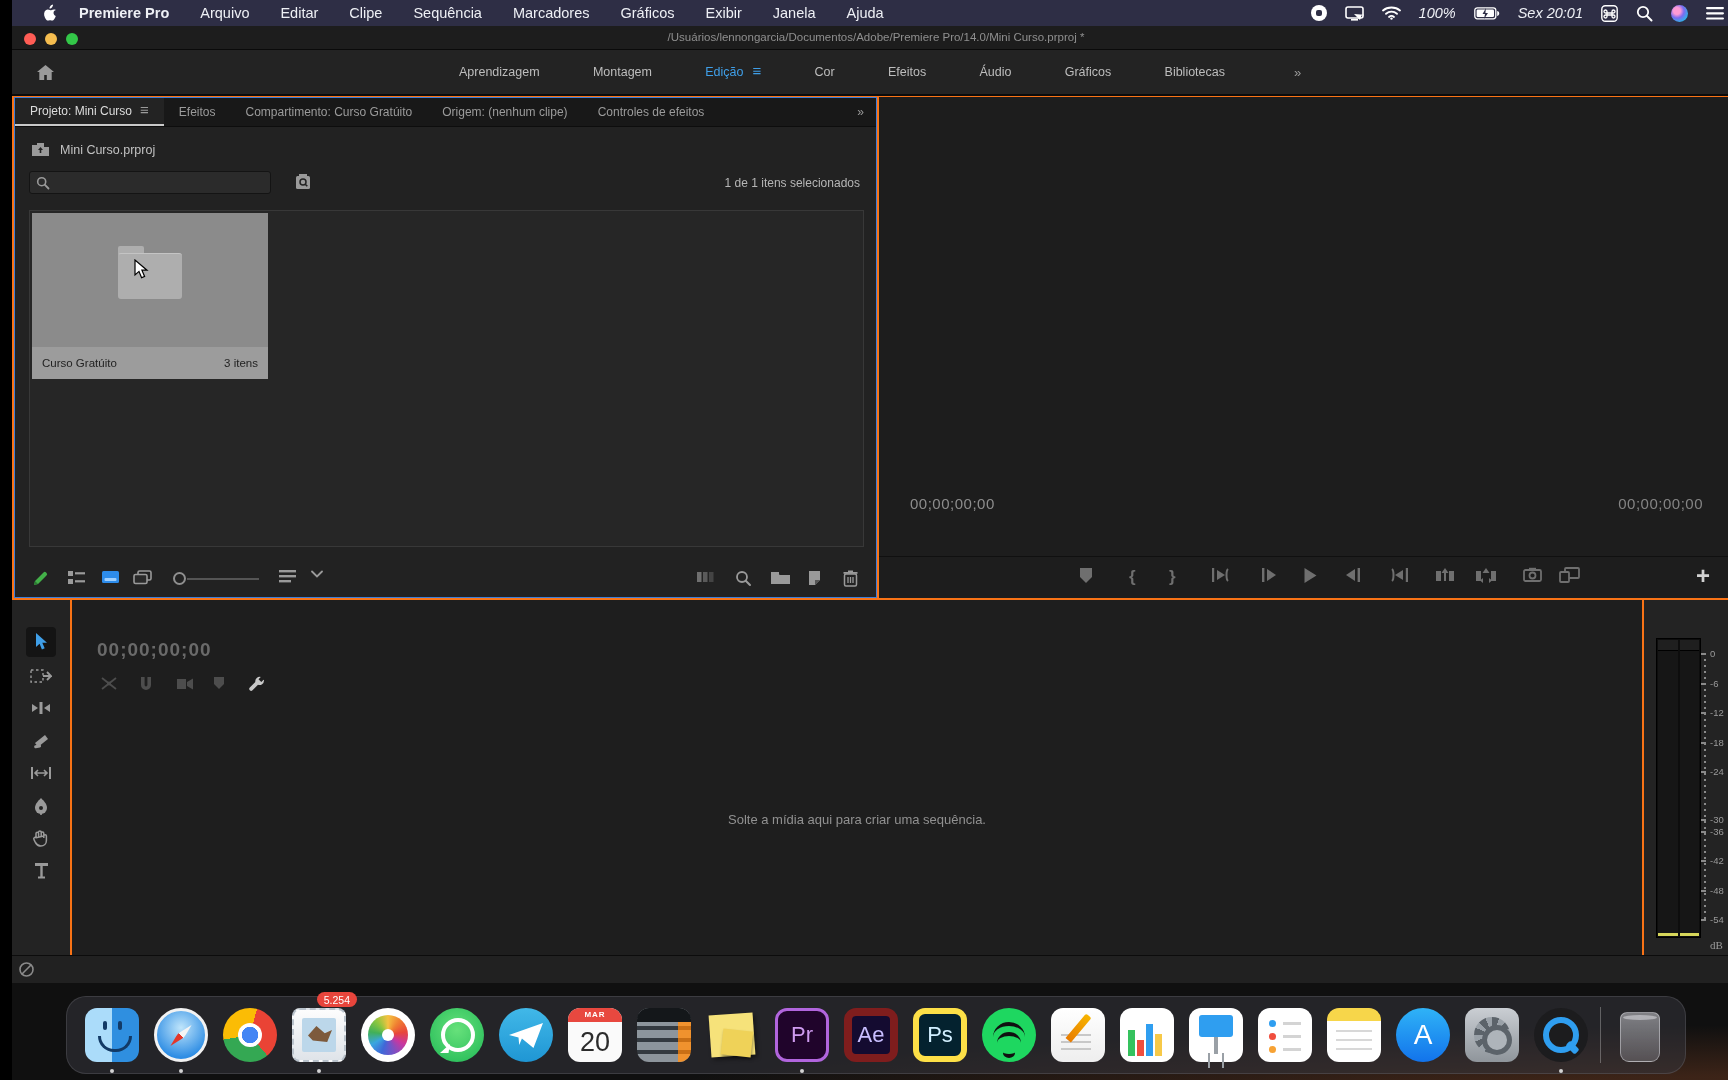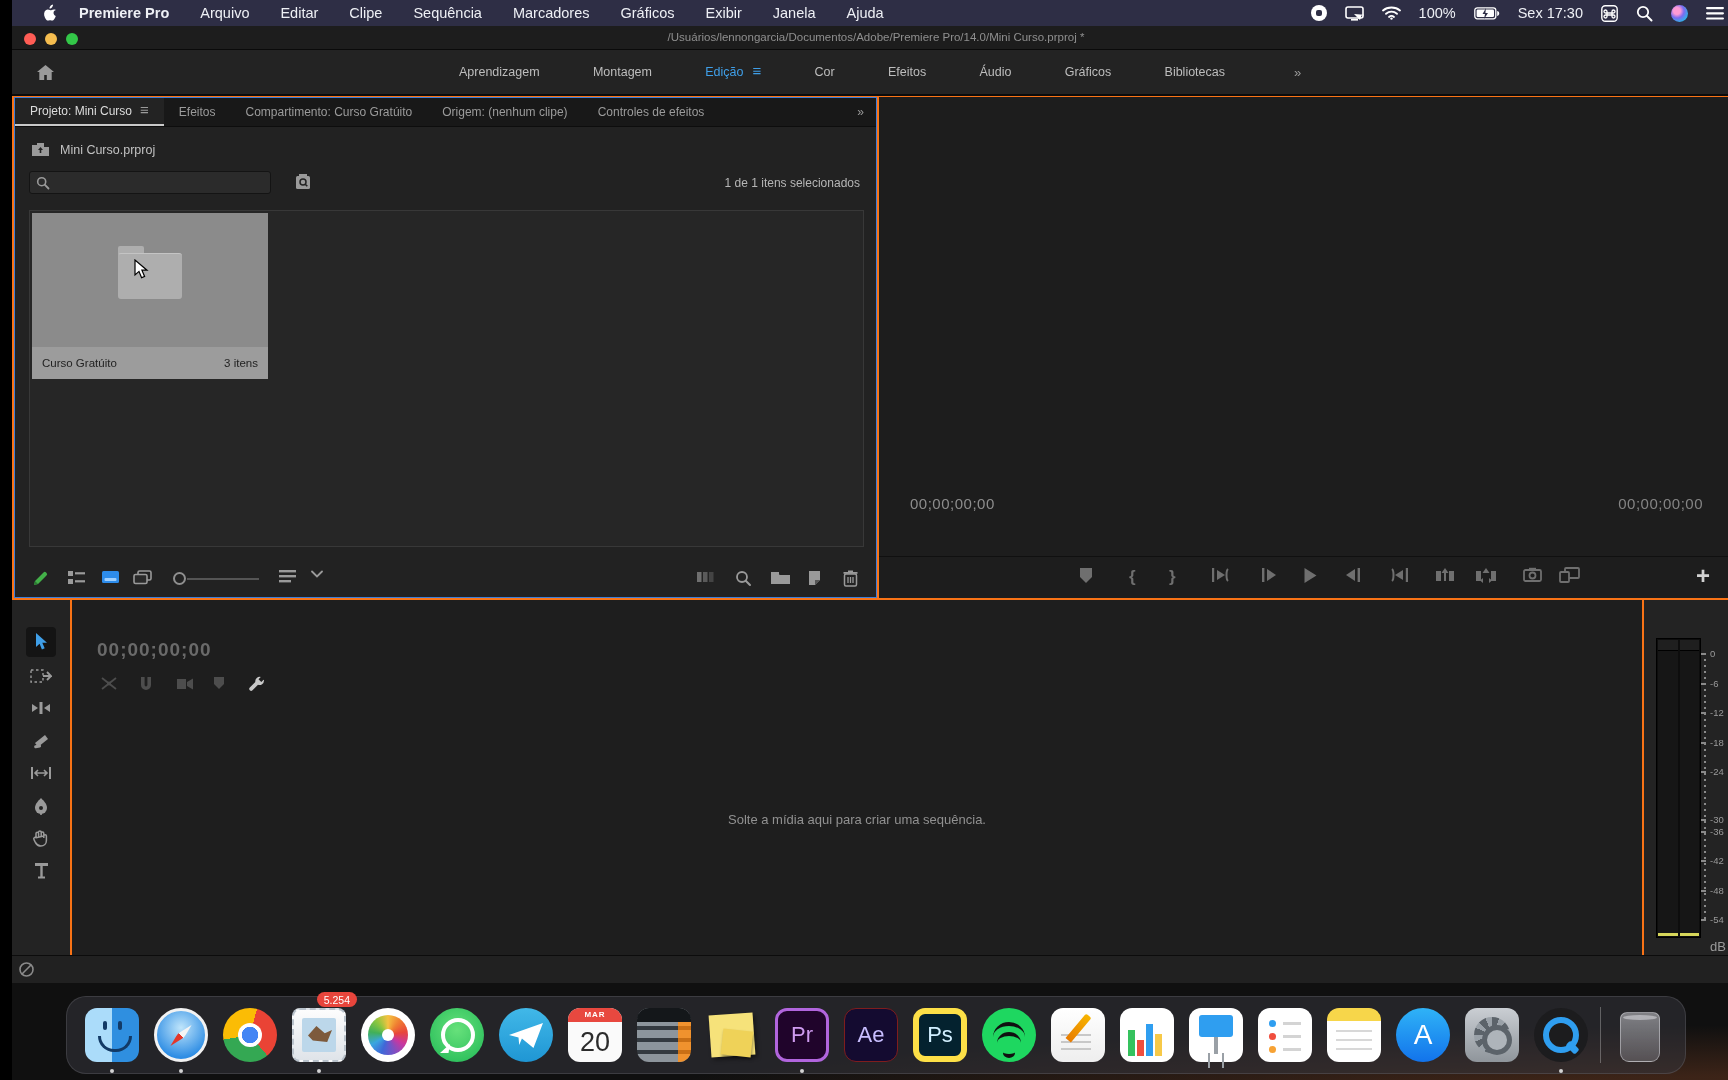--- a/index.html
+++ b/index.html
@@ -6,21 +6,21 @@
   *{box-sizing:border-box;font-family:"Liberation Sans","DejaVu Sans",sans-serif;}
   #screen{position:relative;width:1728px;height:1080px;background:#f97316;overflow:hidden;margin-left:12px;}
 
   
   .menubar{position:absolute;left:0;top:0;width:100%;height:26px;background:#2e2e45;
     display:flex;align-items:center;padding:0 16px;color:#eef0f5;font-size:14.5px;}
   .menubar .apple{margin-left:14px;display:flex;align-items:center;}
   .menubar .appname{font-weight:bold;margin-left:22px;}
   .mb-menus{display:flex;gap:31px;margin-left:31px;}
   .mb-menu{cursor:default;}
-  .mb-right{margin-left:auto;display:flex;align-items:center;gap:18px;}
+  .mb-right{margin-left:auto;display:flex;align-items:center;gap:18px;font-style:italic;}
   .mb-right .txt{font-size:14.5px;}
   .mb-ic{display:flex;align-items:center;}
   .siri-ic{width:17px;height:17px;border-radius:50%;
     background:radial-gradient(circle at 35% 35%,#ff9ad5 0 22%,#7a6cf0 45%,#2fb1e8 75%,#163a8a 100%);}
   .rec-ic{width:16px;height:16px;border-radius:50%;background:#fff;position:relative;}
   .rec-ic::after{content:"";position:absolute;left:5px;top:5px;width:6px;height:6px;border-radius:2px;background:#2e2e45;}
 
   
   .titlebar{position:absolute;left:0;top:26px;width:100%;height:24px;background:#1d1d1d;
     border-bottom:1px solid #0a0a0a;}
@@ -101,21 +101,21 @@
   .meter-panel{position:absolute;left:1632px;top:600px;width:96px;height:355px;background:#232323;}
   .m-bars{position:absolute;left:12px;top:38px;width:45px;height:300px;display:flex;gap:2px;
     border:1px solid #000;background:#0d0d0d;padding:1px;}
   .m-bar{flex:1;background:#161616;position:relative;border-top:10px solid #1f1f1f;}
   .m-bar::before{content:"";position:absolute;left:0;right:0;top:0;height:1px;background:#000;}
   .m-bar::after{content:"";position:absolute;left:0;right:0;bottom:0;height:3px;background:#d6d65a;}
   .m-dots{position:absolute;left:60px;top:53px;width:2px;height:270px;
     background:repeating-linear-gradient(180deg,#8a8a8a 0 2px,transparent 2px 6px);}
   .mtick{position:absolute;left:66px;font-size:9.5px;color:#9a9a9a;}
   .mtick::before{content:"";position:absolute;left:-9px;top:5px;width:5px;height:2px;background:#8a8a8a;}
-  .munit{position:absolute;left:66px;top:339px;font-size:13px;color:#9a9a9a;}
+  .munit{position:absolute;left:66px;top:339px;font-size:11px;color:#9a9a9a;font-family:Liberation Serif, serif;}
 
   
   .statusbar{position:absolute;left:0;top:955px;width:100%;height:28px;background:#212121;border-top:1px solid #0c0c0c;}
   .sync-ic{position:absolute;left:6px;top:5px;}
   .desktop{position:absolute;left:0;top:983px;width:100%;height:97px;
     background:radial-gradient(ellipse at 100% 120%,rgba(96,52,30,.55) 0 14%,transparent 45%),#101010;}
 
   
   .dock{position:absolute;left:50%;transform:translateX(-50%);top:996px;width:1620px;height:78px;
     border-radius:20px;background:rgba(52,52,60,.55);border:1px solid rgba(150,150,160,.22);
@@ -162,21 +162,21 @@
   .di-calculator{background:repeating-linear-gradient(0deg,#8d959c 0 8px,#343a40 8px 12px),#343a40;}
   .di-calculator::before{content:"";position:absolute;left:0;top:0;right:0;height:14px;background:#14171a;border-radius:12px 12px 0 0;}
   .di-calculator::after{content:"";position:absolute;right:0;top:14px;bottom:0;width:13px;
     background:repeating-linear-gradient(0deg,#f0922e 0 8px,#c96f15 8px 12px);border-radius:0 0 12px 0;}
   .di-stickies{background:transparent;}
   .di-stickies::before{content:"";position:absolute;left:4px;top:6px;width:44px;height:42px;background:#f6e27a;
     transform:rotate(-4deg);box-shadow:2px 3px 4px rgba(0,0,0,.4);}
   .di-stickies::after{content:"";position:absolute;left:16px;top:22px;width:30px;height:26px;background:#efd258;
     transform:rotate(6deg);box-shadow:1px 2px 3px rgba(0,0,0,.35);}
   .di-premiere{background:#20042b;border:3px solid #b165dd;color:#cf9bf0;}
-  .di-aftereffects{background:#140b30;border:1px solid #7f1d1d;color:#c9beff;}
+  .di-aftereffects{background:#140b30;border:8px solid #7f1d1d;color:#c9beff;}
   .di-photoshop{background:#04222f;border:6px solid #fde047;color:#d2efff;border-radius:12px;}
   .di-spotify{border-radius:50%;background:#1ed760;}
   .di-spotify::before{content:"";position:absolute;left:11px;top:14px;width:32px;height:26px;
     border-top:4px solid #101010;border-radius:50%;}
   .di-spotify::after{content:"";position:absolute;left:15px;top:24px;width:24px;height:18px;
     border-top:4px solid #101010;border-radius:50%;box-shadow:0 10px 0 -6px #101010;}
   .di-pages{background:linear-gradient(180deg,#fff,#eee);}
   .di-pages::before{content:"";position:absolute;left:10px;top:26px;width:30px;height:20px;
     background:repeating-linear-gradient(#c8c8c8 0 2px,transparent 2px 7px);}
   .di-pages::after{content:"";position:absolute;left:24px;top:4px;width:7px;height:32px;
@@ -255,21 +255,21 @@
         </span>
       <span class="txt">100%</span>
       <span class="mb-ic ic">
           <svg width="26" height="13" viewBox="0 0 26 13" xmlns="http://www.w3.org/2000/svg">
             <rect x="0.8" y="0.8" width="21" height="11" rx="2.5" fill="none" stroke="#fff" stroke-width="1.3"></rect>
             <rect x="2.6" y="2.6" width="17.4" height="7.4" rx="1.2" fill="#fff"></rect>
             <path d="M23.2 4v5c1.2-.3 2-1.2 2-2.5s-.8-2.2-2-2.5z" fill="#fff"></path>
             <path d="M12 1L8.5 7h2.5L10 12l4-6h-2.6L12 1z" fill="#2e2e45"></path>
           </svg>
         </span>
-      <span class="txt">Sex 17:30</span>
+      <span class="txt">Sex 20:01</span>
       <span class="mb-ic ic">
           <svg width="17" height="17" viewBox="0 0 17 17" xmlns="http://www.w3.org/2000/svg">
             <rect x="0.8" y="0.8" width="15.4" height="15.4" rx="3.5" fill="none" stroke="#fff" stroke-width="1.4"></rect>
             <path d="M6 11V6.5a1.5 1.5 0 1 0-1.5 1.5H12.5A1.5 1.5 0 1 0 11 6.5V11.5a1.5 1.5 0 1 0 1.5-1.5H4.5A1.5 1.5 0 1 0 6 11.5z" fill="none" stroke="#fff" stroke-width="1.3"></path>
           </svg>
         </span>
       <span class="mb-ic ic">
           <svg width="17" height="17" viewBox="0 0 17 17" xmlns="http://www.w3.org/2000/svg">
             <circle cx="7" cy="7" r="5.2" fill="none" stroke="#fff" stroke-width="1.8"></circle>
             <line x1="11" y1="11" x2="15.5" y2="15.5" stroke="#fff" stroke-width="2" stroke-linecap="round"></line>

